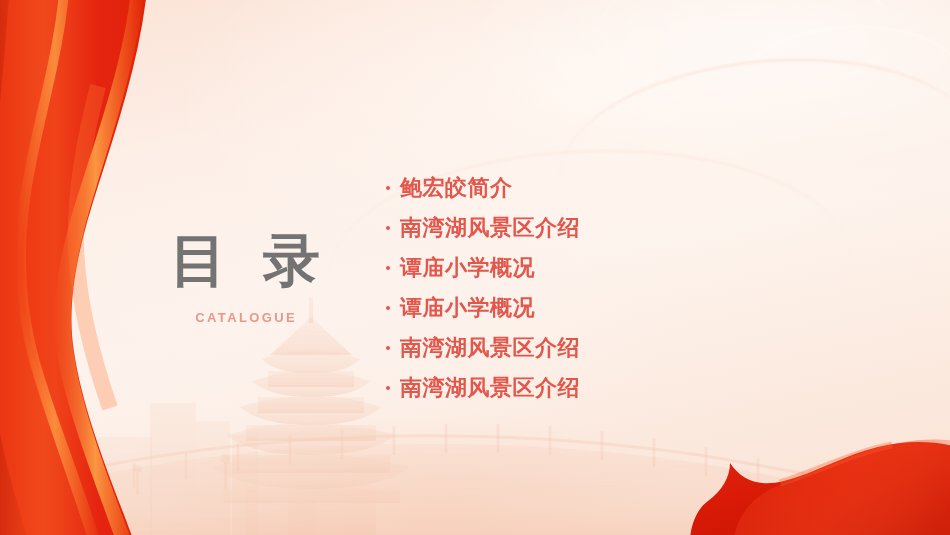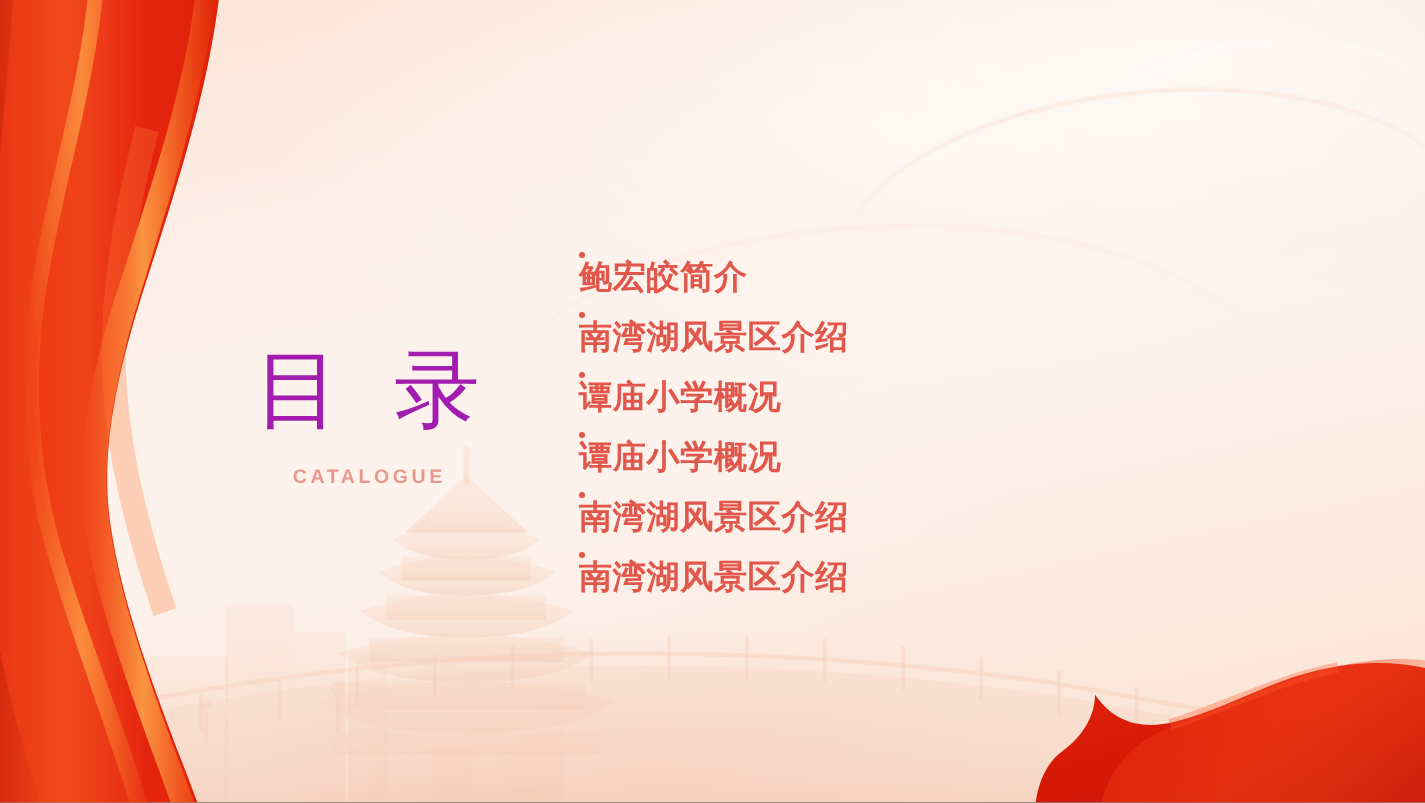--- a/index.html
+++ b/index.html
@@ -70,22 +70,22 @@
   .heading {
     position: absolute;
     left: 150px;
     top: 228px;
     width: 190px;
     text-align: center;
   }
   .heading-cn {
     font-size: 57px;
     line-height: 64px;
-    font-weight: normal;
-    color: #a21caf;
+    font-weight: bold;
+    color: #737373;
     letter-spacing: 10px;
     text-indent: 10px;
     white-space: nowrap;
   }
   .heading-en {
     margin-top: 18px;
     font-size: 13px;
     line-height: 16px;
     font-weight: bold;
     color: #e7988c;
@@ -95,22 +95,22 @@
 
   
   .toc {
     position: absolute;
     left: 386px;
     top: 168px;
     width: 470px;
   }
   .toc-item {
     display: flex;
+    align-items: center;
     height: 40px;
-    flex-direction: column;
   }
   .toc-bullet {
     flex: 0 0 auto;
     width: 4px;
     height: 4px;
     border-radius: 50%;
     background: #e2574c;
     margin-right: 10px;
   }
   .toc-label {

